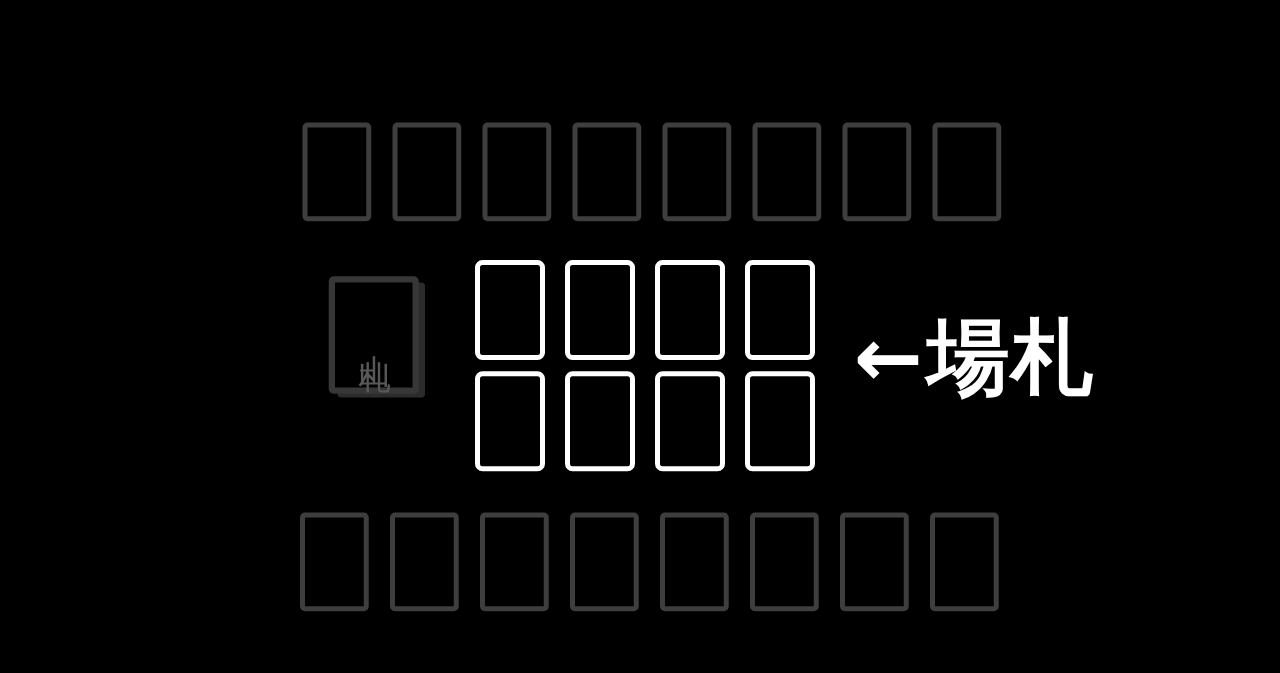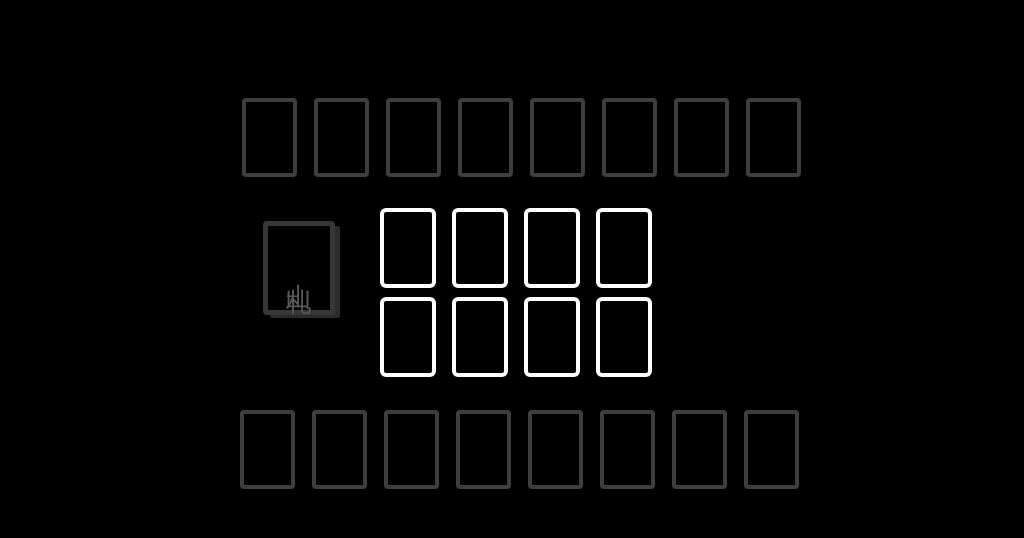--- a/index.html
+++ b/index.html
@@ -120,20 +120,23 @@
     <div class="field-card"></div>
   <div class="field-card"></div>
       <div class="field-card"></div>
       <div class="field-card"></div>
       <div class="field-card"></div>
       <div class="field-card"></div>
       <div class="field-card"></div>
       <div class="field-card"></div>
     </div>
 
+  <div class="annotation">
+    <span class="arrow">←</span><span>場札</span>
+  </div>
 
   <div class="hand-row player">
     <div class="hand-card"></div>
   <div class="hand-card"></div>
       <div class="hand-card"></div>
       <div class="hand-card"></div>
       <div class="hand-card"></div>
       <div class="hand-card"></div>
       <div class="hand-card"></div>
       <div class="hand-card"></div>

